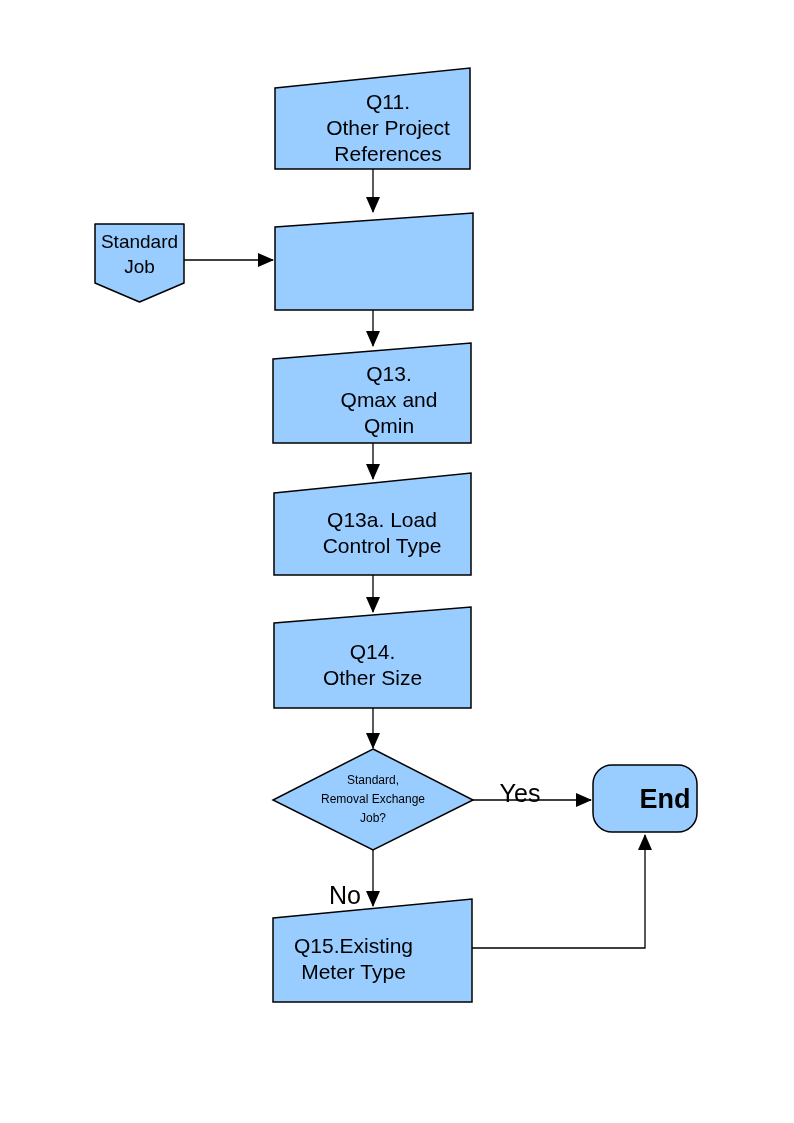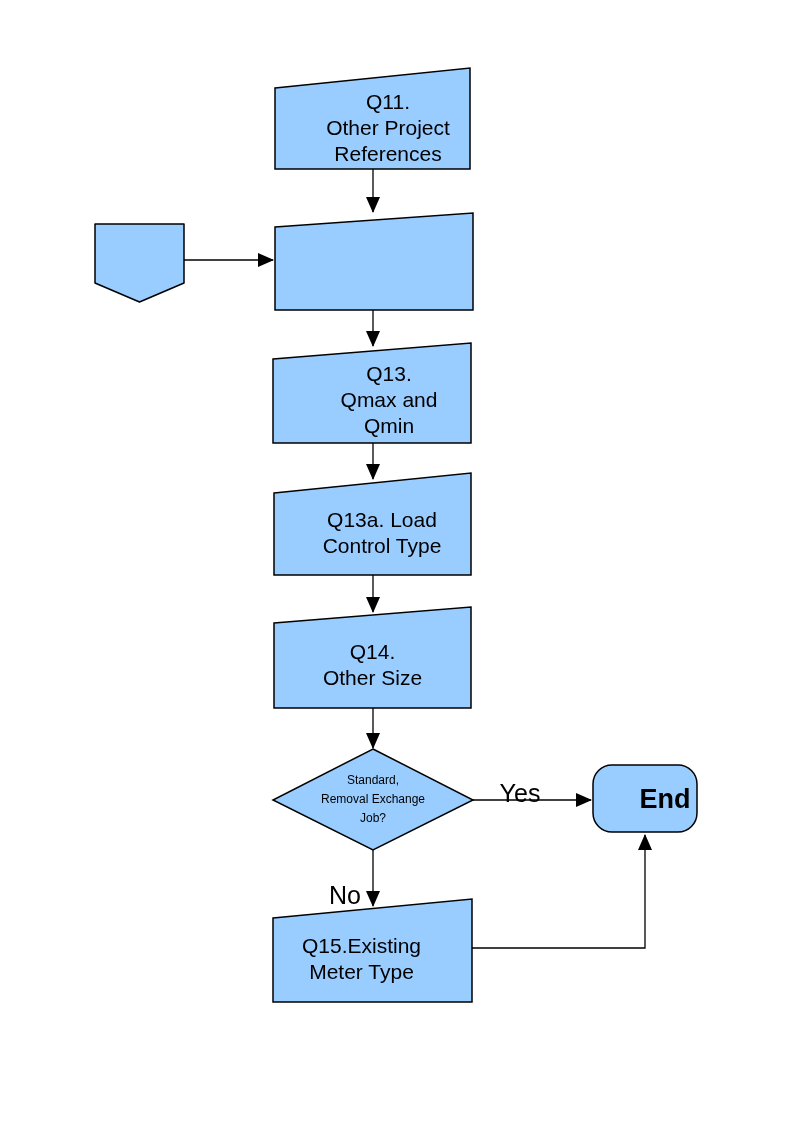--- a/index.html
+++ b/index.html
@@ -59,38 +59,40 @@
       <polygon class="node-shape" points="373,749 473,800 373,850 273,800"></polygon>
       <rect class="node-shape" x="593" y="765" width="104" height="67" rx="19" ry="19"></rect>
       <polygon class="node-shape" points="273,918 472,899 472,1002 273,1002"></polygon>
     </g>
   </svg>
 
   <div class="lbl" style="left:275px; top:86px;  width:226px; height:83px;">Q11.
 Other Project
 References</div>
 
+  <div class="lbl lbl-penta" style="left:95px; top:224px; width:89px; height:60px;">Standard
+Job</div>
 
 
   <div class="lbl" style="left:273px; top:357px; width:232px; height:86px;">Q13.
 Qmax and
 Qmin</div>
 
   <div class="lbl" style="left:274px; top:491px; width:216px; height:84px;">Q13a. Load
 Control Type</div>
 
   <div class="lbl" style="left:274px; top:621px; width:197px; height:87px;">Q14.
 Other Size</div>
 
   <div class="lbl lbl-small" style="left:273px; top:749px; width:200px; height:101px;">Standard,
 Removal Exchange
 Job?</div>
 
   <div class="lbl lbl-end" style="left:615px; top:765px; width:100px; height:67px;font-weight:bold;">End</div>
 
-  <div class="lbl" style="left:273px; top:916px; width:161px; height:86px;padding-left:8px;">Q15.Existing
+  <div class="lbl" style="left:273px; top:916px; width:161px; height:86px;">Q15.Existing
 Meter Type</div>
 
   <div class="lbl edge-lbl" style="left:492px; top:770px; width:56px; height:30px;">Yes</div>
 
   <div class="lbl edge-lbl" style="left:322px; top:872px; width:46px; height:30px;">No</div>
 
 </div>
 
 </body></html>

